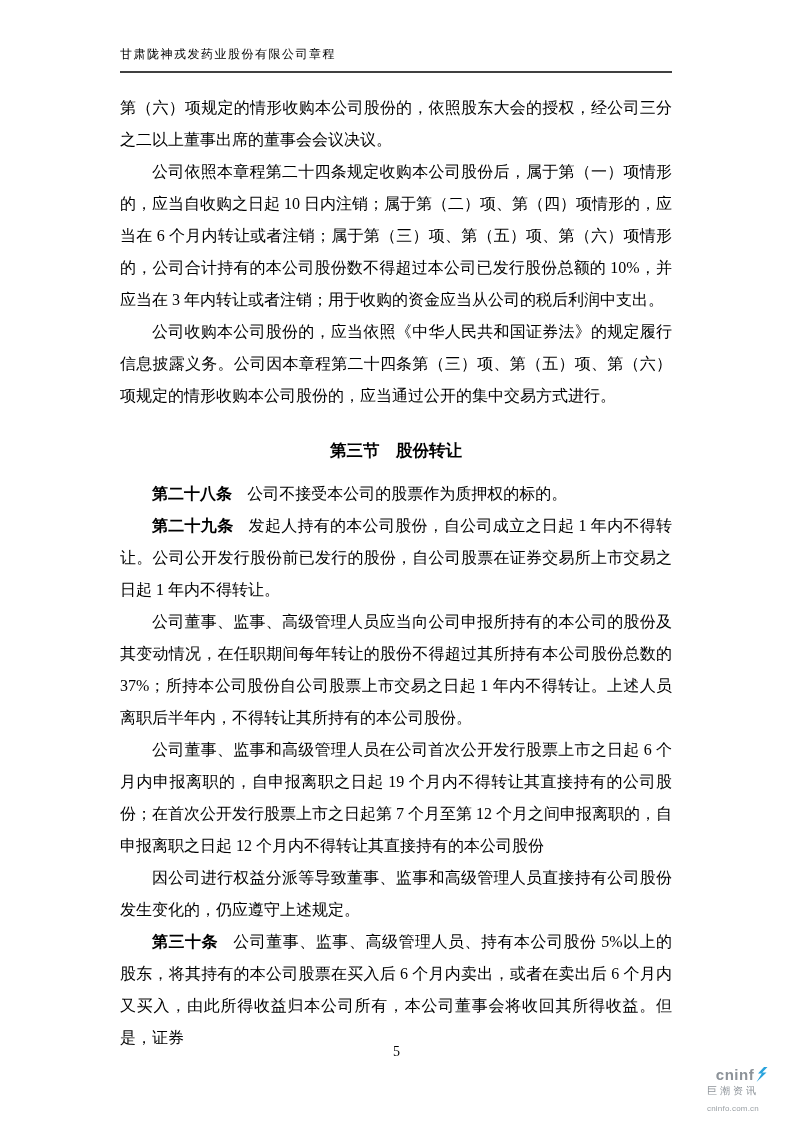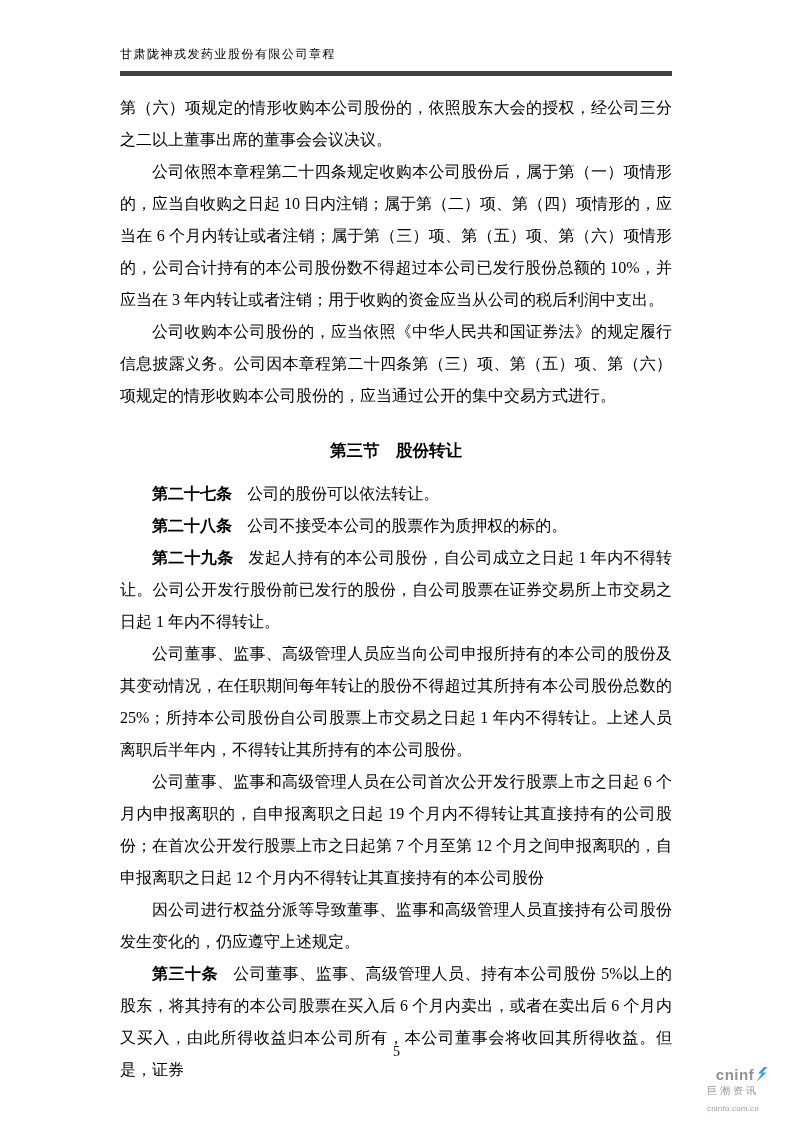--- a/index.html
+++ b/index.html
@@ -15,21 +15,21 @@
   .page {
     position: absolute;
     inset: 0;
     background: #ffffff;
   }
   .header {
     position: absolute;
     top: 46px;
     left: 120px;
     right: 121px;
-    border-bottom: 5px solid #404040;
+    border-bottom: 2px solid #404040;
     padding-bottom: 8px;
     font-size: 12px;
     letter-spacing: 1.5px;
     color: #000000;
   }
   .content {
     position: absolute;
     top: 92px;
     left: 120px;
     right: 121px;
@@ -106,33 +106,30 @@
   <div class="content">
 
     <p class="para no-indent">第（六）项规定的情形收购本公司股份的，依照股东大会的授权，经公司三分之二以上董事出席的董事会会议决议。</p>
 
     <p class="para">公司依照本章程第二十四条规定收购本公司股份后，属于第（一）项情形的，应当自收购之日起 10 日内注销；属于第（二）项、第（四）项情形的，应当在 6 个月内转让或者注销；属于第（三）项、第（五）项、第（六）项情形的，公司合计持有的本公司股份数不得超过本公司已发行股份总额的 10%，并应当在 3 年内转让或者注销；用于收购的资金应当从公司的税后利润中支出。</p>
 
     <p class="para">公司收购本公司股份的，应当依照《中华人民共和国证券法》的规定履行信息披露义务。公司因本章程第二十四条第（三）项、第（五）项、第（六）项规定的情形收购本公司股份的，应当通过公开的集中交易方式进行。</p>
 
     <h3 class="section-heading">第三节　股份转让</h3>
 
-    <p class="para">
-      <span class="lead">第二十七条</span><span>公司的股份可以依法转让。</span>
-    </p>
 
     <p class="para">
       <span class="lead">第二十八条</span><span>公司不接受本公司的股票作为质押权的标的。</span>
     </p>
 
     <p class="para">
       <span class="lead">第二十九条</span><span>发起人持有的本公司股份，自公司成立之日起 1 年内不得转让。公司公开发行股份前已发行的股份，自公司股票在证券交易所上市交易之日起 1 年内不得转让。</span>
     </p>
 
-    <p class="para">公司董事、监事、高级管理人员应当向公司申报所持有的本公司的股份及其变动情况，在任职期间每年转让的股份不得超过其所持有本公司股份总数的 25%；所持本公司股份自公司股票上市交易之日起 1 年内不得转让。上述人员离职后半年内，不得转让其所持有的本公司股份。</p>
+    <p class="para">公司董事、监事、高级管理人员应当向公司申报所持有的本公司的股份及其变动情况，在任职期间每年转让的股份不得超过其所持有本公司股份总数的 37%；所持本公司股份自公司股票上市交易之日起 1 年内不得转让。上述人员离职后半年内，不得转让其所持有的本公司股份。</p>
 
     <p class="para">公司董事、监事和高级管理人员在公司首次公开发行股票上市之日起 6 个月内申报离职的，自申报离职之日起 19 个月内不得转让其直接持有的公司股份；在首次公开发行股票上市之日起第 7 个月至第 12 个月之间申报离职的，自申报离职之日起 12 个月内不得转让其直接持有的本公司股份</p>
 
     <p class="para">因公司进行权益分派等导致董事、监事和高级管理人员直接持有公司股份发生变化的，仍应遵守上述规定。</p>
 
     <p class="para">
       <span class="lead">第三十条</span><span>公司董事、监事、高级管理人员、持有本公司股份 5%以上的股东，将其持有的本公司股票在买入后 6 个月内卖出，或者在卖出后 6 个月内又买入，由此所得收益归本公司所有，本公司董事会将收回其所得收益。但是，证券</span>
     </p>
 
   </div>

